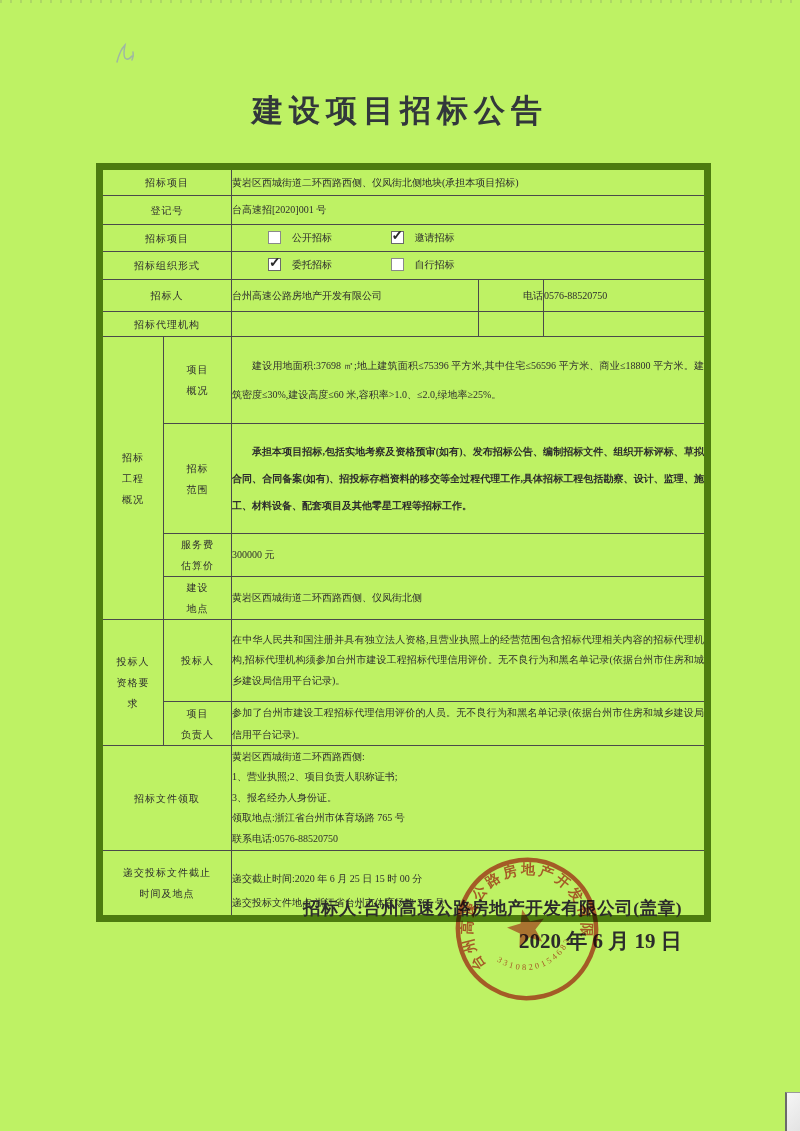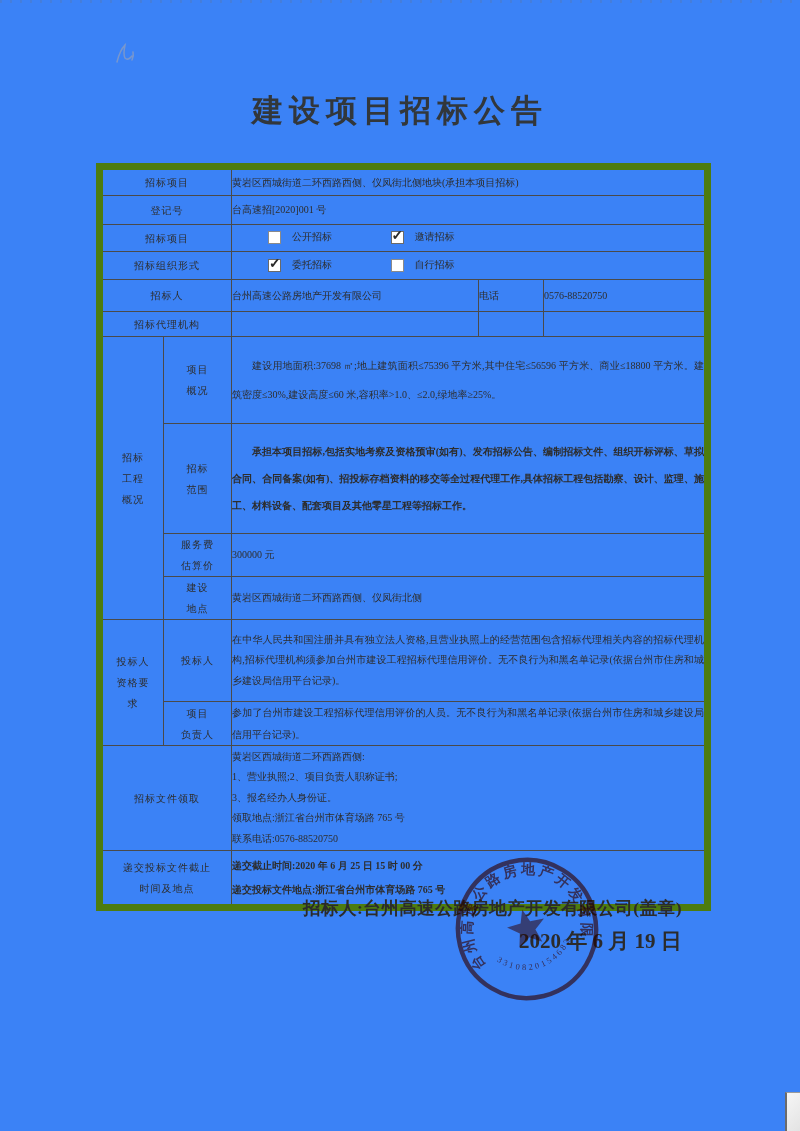--- a/index.html
+++ b/index.html
@@ -1,20 +1,20 @@
 <!DOCTYPE html>
 <html><head>
 <meta charset="utf-8">
 <style>
   html,body { margin:0; padding:0; background:#ffffff; }
   .page {
     position:relative;
     width:800px; height:1131px;
     margin:0 auto;
-    background:#3b82f6;
+    background:#bef264;
     overflow:hidden;
     font-family:"Liberation Serif","DejaVu Serif",serif;
     color:#2d2d2d;
   }
   .top-noise {
     position:absolute; top:0; left:0; right:0; height:3px;
     background:repeating-linear-gradient(90deg, rgba(110,110,110,.45) 0 2px, transparent 2px 10px);
     opacity:.45;
   }
   .pen-scribble { position:absolute; left:112px; top:38px; opacity:.7; }
@@ -49,23 +49,23 @@
   }
   td.val { padding:2px 8px; text-align:left; }
   td.val.para { text-align:justify; }
   .indent { text-indent:2em; }
   .lh29 { line-height:29px; }
   .lh27 { line-height:27px;font-weight:bold; }
   .lh21 { line-height:20.5px; }
   .lh215 { line-height:21.5px; }
   .lh24 { line-height:24px; }
 
-  td.phone-lbl { text-align:left; }
-
-  .opt { display:inline-flex; align-items:flex-end; margin-right:20px;padding-left:36px; }
+  td.phone-lbl { text-align:right; }
+
+  .opt { display:inline-flex; align-items:flex-start; margin-right:20px;padding-left:36px; }
   .cb {
     width:11px; height:11px;
     border:1px solid #8a8a8a;
     display:inline-block;
     position:relative;
     background:#fff;
     margin-right:11px;
     flex:0 0 auto;
   }
   .cb.checked { border-color:#6a6a6a; }
@@ -225,21 +225,21 @@
         <div>1、营业执照;2、项目负责人职称证书;</div>
         <div>3、报名经办人身份证。</div>
         <div>领取地点:浙江省台州市体育场路 765 号</div>
         <div>联系电话:0576-88520750</div>
       </td>
     </tr>
 
     <tr style="height:57px">
       <td class="lbl" colspan="2">递交投标文件截止
 时间及地点</td>
-      <td class="val lh24" colspan="3" style="vertical-align:top; padding-top:3px;font-weight:bold;">
+      <td class="val lh24" colspan="3" style="vertical-align:top; padding-top:16px;">
         <div>递交截止时间:2020 年 6 月 25 日 15 时 00 分</div>
         <div>递交投标文件地点:浙江省台州市体育场路 765 号</div>
       </td>
     </tr>
   </tbody>
     </table>
 
   <div class="sign-line">招标人:台州高速公路房地产开发有限公司(盖章)</div>
   <div class="date-line">2020 年 6 月 19 日</div>
 

